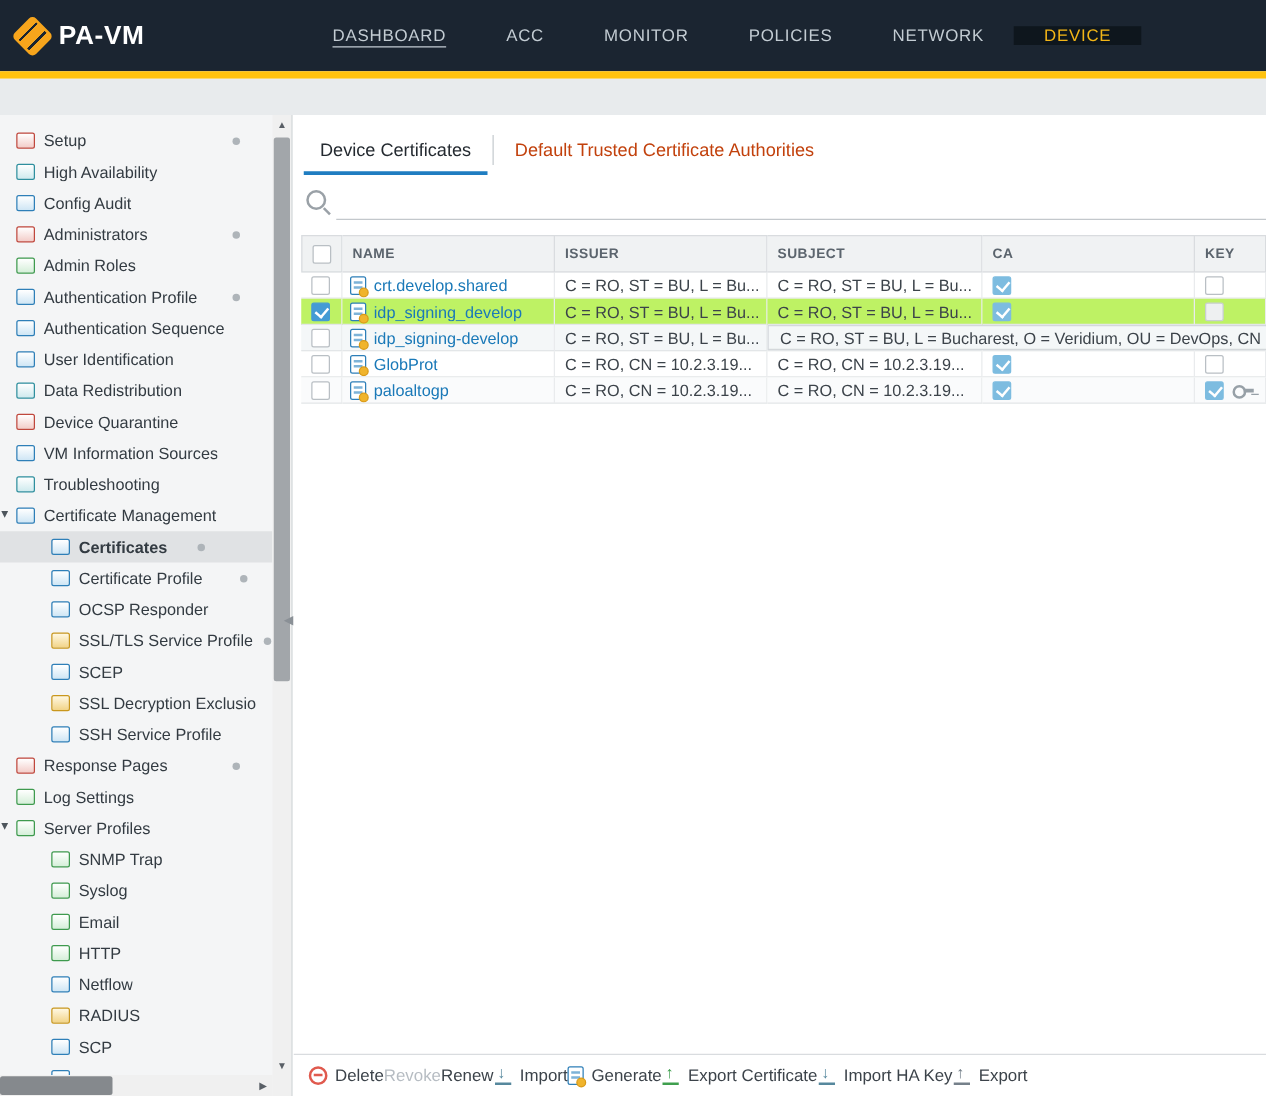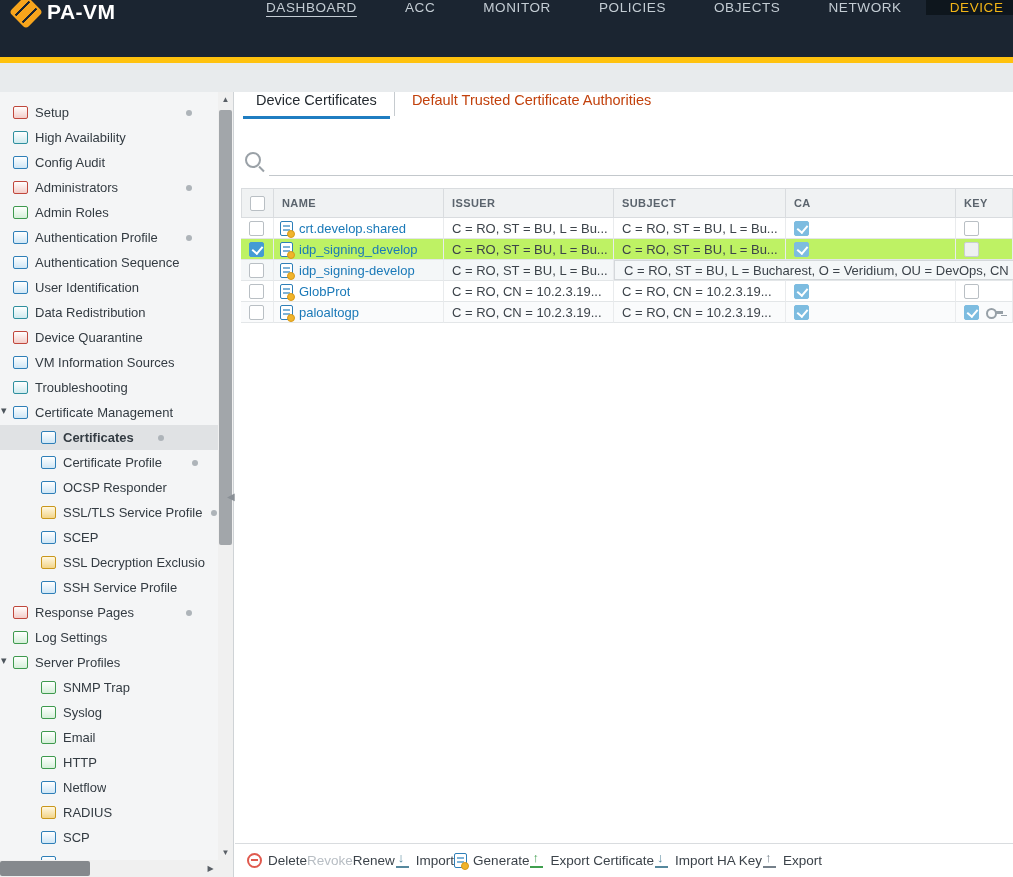--- a/index.html
+++ b/index.html
@@ -1,21 +1,21 @@
 <!DOCTYPE html>
 <html><head>
 <meta charset="utf-8">
 <title>PA-VM</title>
 <style>
   html,body{margin:0;padding:0;background:#fff}
   .stage{position:relative;width:1013px;height:877px;overflow:hidden;
          font-family:"Liberation Sans",sans-serif;background:#fff}
 
   
-  .hdr{position:absolute;top:0;left:0;right:0;height:57px;background:#1b2531;display:flex;align-items:flex-start}
+  .hdr{position:absolute;top:0;left:0;right:0;height:57px;background:#1b2531;display:flex;align-items:center}
   .logo{display:flex;align-items:center;gap:9px;margin-left:14px;width:150px;flex:0 0 auto}
   .logo-mark{width:24px;height:24px;border-radius:4px;transform:rotate(45deg);
     background:repeating-linear-gradient(90deg,#f7a51c 0 4px,#1b2531 4px 6px,#f7a51c 6px 10px);
     background-color:#f7a51c;border:2px solid #f7a51c;box-sizing:border-box}
   .logo-text{color:#fff;font-size:21px;font-weight:bold;letter-spacing:.5px}
   .nav{display:flex;align-items:stretch;margin-left:78px}
   .nav-item{display:flex;align-items:center;padding:0 24px;color:#c3ccd3;font-size:13.5px;letter-spacing:.6px;cursor:pointer}
   .nav-item.underl{text-decoration:underline;text-underline-offset:4px}
   .nav-item.active{background:#0e161d;color:#f2b517}
   .ystripe{position:absolute;top:57px;left:0;right:0;height:6px;background:#ffc20e}
@@ -47,21 +47,21 @@
   .hsb{position:absolute;left:0;bottom:0;right:15px;height:17px;background:#f0f0f0}
   .hsb .thumb{position:absolute;left:0;top:1px;bottom:1px;width:90px;background:#85898d;border-radius:2px;cursor:pointer}
   .hsb .arr-right{position:absolute;right:0;top:0;width:15px;height:17px;color:#595f66;font-size:8px;line-height:17px;text-align:center;cursor:pointer}
   .hsb .arr-right::before{content:"▶"}
   .sb-corner{position:absolute;right:0;bottom:0;width:15px;height:17px;background:#f0f0f0}
   .collapse{position:absolute;left:227px;top:488px;width:9px;height:18px;color:#8a9096;font-size:10px;line-height:18px;cursor:pointer}
   .collapse::before{content:"◀"}
 
   
   .main{position:absolute;left:235px;top:92px;right:0;bottom:0;background:#fff}
-  .tabs{display:flex;align-items:flex-start;height:48px;padding-left:8px}
+  .tabs{display:flex;align-items:flex-end;height:48px;padding-left:8px}
   .tab{padding:0 13px 11px;font-size:14.5px;color:#c2410c;cursor:pointer;white-space:nowrap}
   .tab.active{color:#242a30;border-bottom:3px solid #1f7dc1;padding-bottom:8px}
   .tsep{width:1px;height:24px;background:#c6cbcf;margin:0 4px 8px}
 
   .search{position:absolute;top:58px;left:8px;right:0;height:26px}
   .mag{position:absolute;left:2px;top:2px;width:12px;height:12px;border:2px solid #9aa1a7;border-radius:50%;box-sizing:content-box}
   .mag::after{content:"";position:absolute;width:7px;height:2px;background:#9aa1a7;transform:rotate(45deg);left:11px;top:14px}
   .sinput{position:absolute;left:26px;right:0;top:0;height:23px;border:none;border-bottom:1px solid #c3c8cc;background:transparent;outline:none;font:13px "Liberation Sans",sans-serif;color:#333}
 
   .tbl{position:absolute;left:6px;right:0;top:96px}
@@ -118,21 +118,20 @@
   <div class="hdr">
     <div class="logo">
       <span class="logo-mark"></span>
       <span class="logo-text">PA-VM</span>
     </div>
     <div class="nav">
       <div class="nav-item underl">DASHBOARD</div>
       <div class="nav-item">ACC</div>
       <div class="nav-item">MONITOR</div>
       <div class="nav-item">POLICIES</div>
-      <div class="nav-item">OBJECTS</div>
       <div class="nav-item">NETWORK</div>
       <div class="nav-item active">DEVICE</div>
     </div>
   </div>
   <div class="ystripe"></div>
   <div class="band"></div>
 
   <div class="sidebar">
     <div class="snav">
       <div class="si">

